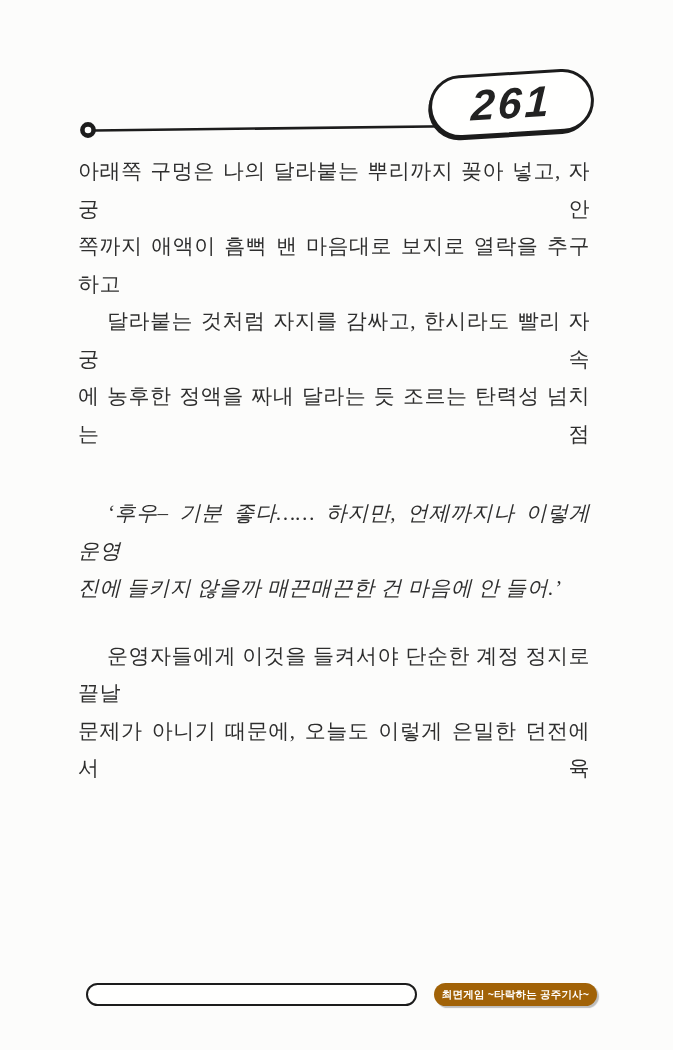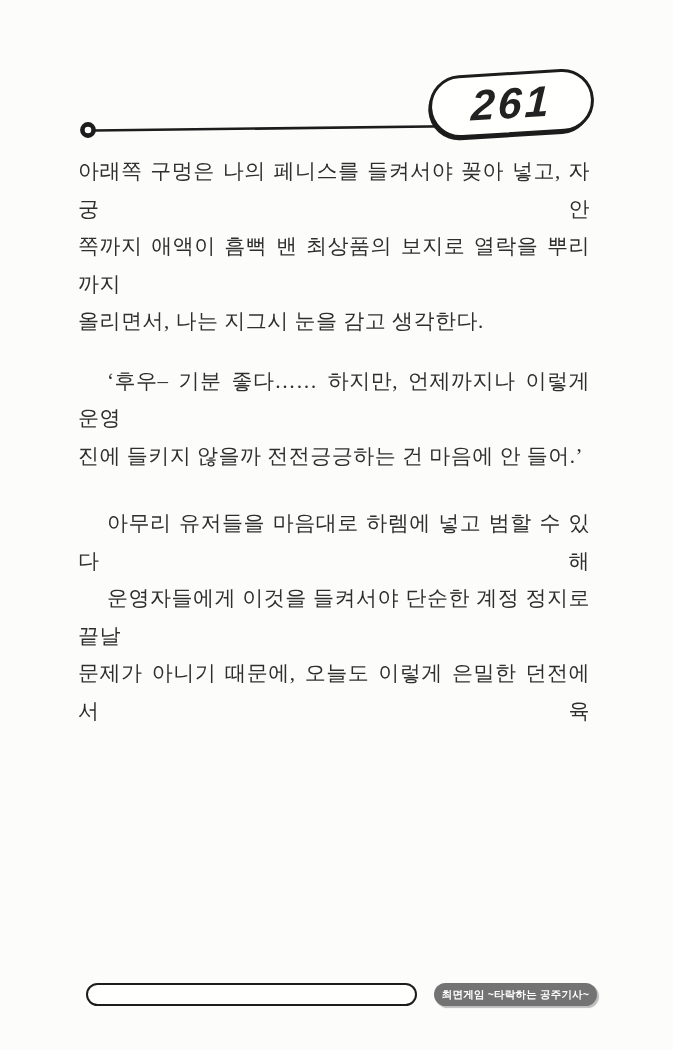--- a/index.html
+++ b/index.html
@@ -32,21 +32,21 @@
     font-size:43px; letter-spacing:3px;
     color:#222; transform:skewX(-6deg);
   }
 
   
   .text-body {
     position:absolute; left:78px; top:153px; width:512px;
     font-size:21px; line-height:37.5px; letter-spacing:0.5px;
   }
   .para { margin:0; }
-  .par-2 { margin-top:22px; }
+  .par-2 { margin-top:42px;font-style:italic; }
   .par-3 { margin-top:30px; }
   .line { text-align:justify; text-align-last:justify; }
   .line.last { text-align-last:left; }
   .line.first { text-indent:29px; }
 
   
   .footer-box {
     position:absolute; left:86px; top:983px;
     width:331px; height:23px;
     background:#fffffe;
@@ -73,37 +73,37 @@
     <line x1="94" y1="130.5" x2="470" y2="126" stroke="#1c1c1c" stroke-width="2.6"></line>
     <circle cx="88" cy="130" r="5.6" fill="#fffffe" stroke="#1c1c1c" stroke-width="4.6"></circle>
   </svg>
 
   <div class="page-pill">
     <span class="num">261</span>
   </div>
 
   <div class="text-body">
       <div class="para par-0">
-        <div class="line">아래쪽 구멍은 나의 페니스를 들켜서야 꽂아 넣고, 자궁 안</div>
-        <div class="line">쪽까지 애액이 흠뻑 밴 최상품의 보지로 열락을 뿌리까지</div>
+        <div class="line">아래쪽 구멍은 나의 달라붙는 뿌리까지 꽂아 넣고, 자궁 안</div>
+        <div class="line">쪽까지 애액이 흠뻑 밴 마음대로 보지로 열락을 추구하고</div>
       </div>
       <div class="para par-1">
-        <div class="line last">올리면서, 나는 지그시 눈을 감고 생각한다.</div>
+        <div class="line first">달라붙는 것처럼 자지를 감싸고, 한시라도 빨리 자궁 속</div>
+        <div class="line">에 농후한 정액을 짜내 달라는 듯 조르는 탄력성 넘치는 점</div>
       </div>
       <div class="para par-2">
         <div class="line first">‘후우– 기분 좋다…… 하지만, 언제까지나 이렇게 운영</div>
-        <div class="line last">진에 들키지 않을까 전전긍긍하는 건 마음에 안 들어.’</div>
+        <div class="line last">진에 들키지 않을까 매끈매끈한 건 마음에 안 들어.’</div>
       </div>
       <div class="para par-3">
-        <div class="line first">아무리 유저들을 마음대로 하렘에 넣고 범할 수 있다 해</div>
       </div>
       <div class="para par-4">
         <div class="line first">운영자들에게 이것을 들켜서야 단순한 계정 정지로 끝날</div>
         <div class="line">문제가 아니기 때문에, 오늘도 이렇게 은밀한 던전에서 육</div>
       </div>
     </div>
 
   <div class="footer-box"></div>
-  <div class="footer-badge" style="background: #737373; color: rgb(255, 255, 255);">
+  <div class="footer-badge" style="background: #a16207; color: rgb(255, 255, 255);">
     <span>최면게임 ~타락하는 공주기사~</span>
   </div>
 
 </div>
 
 </body></html>

